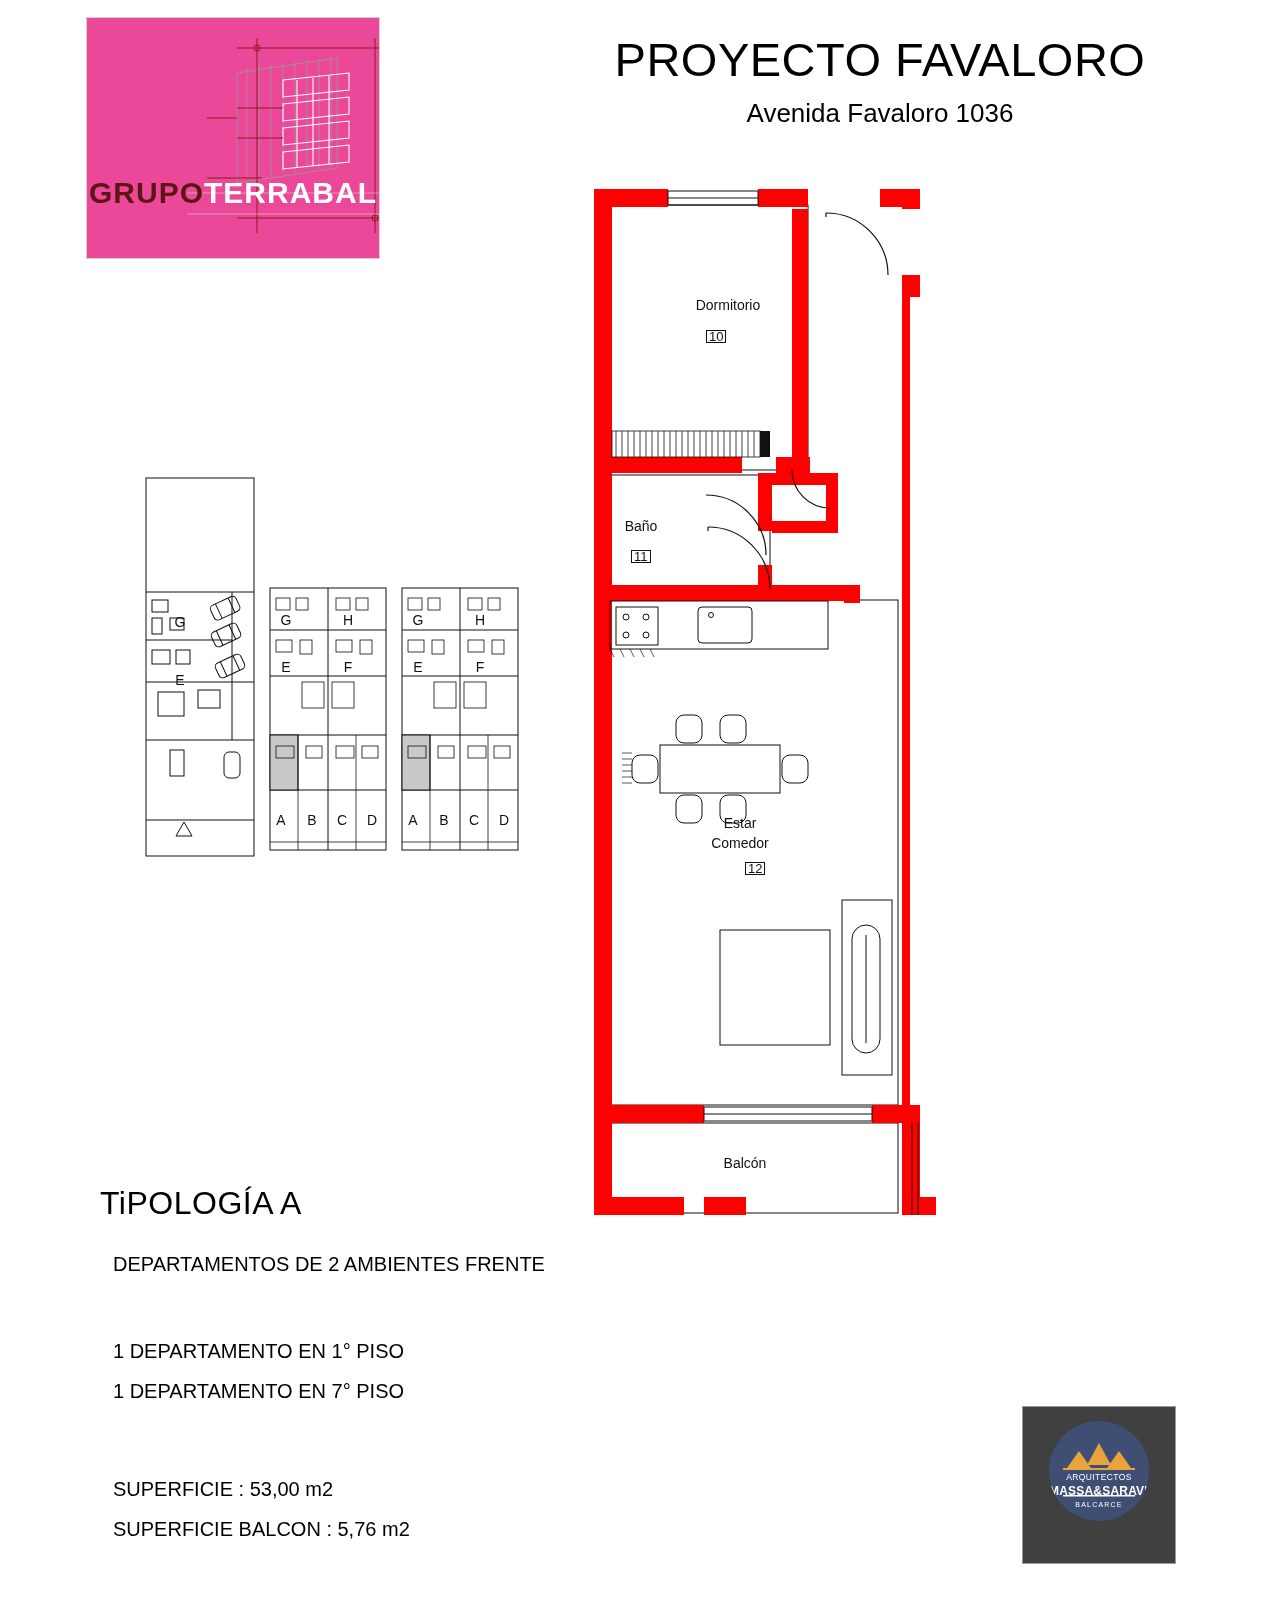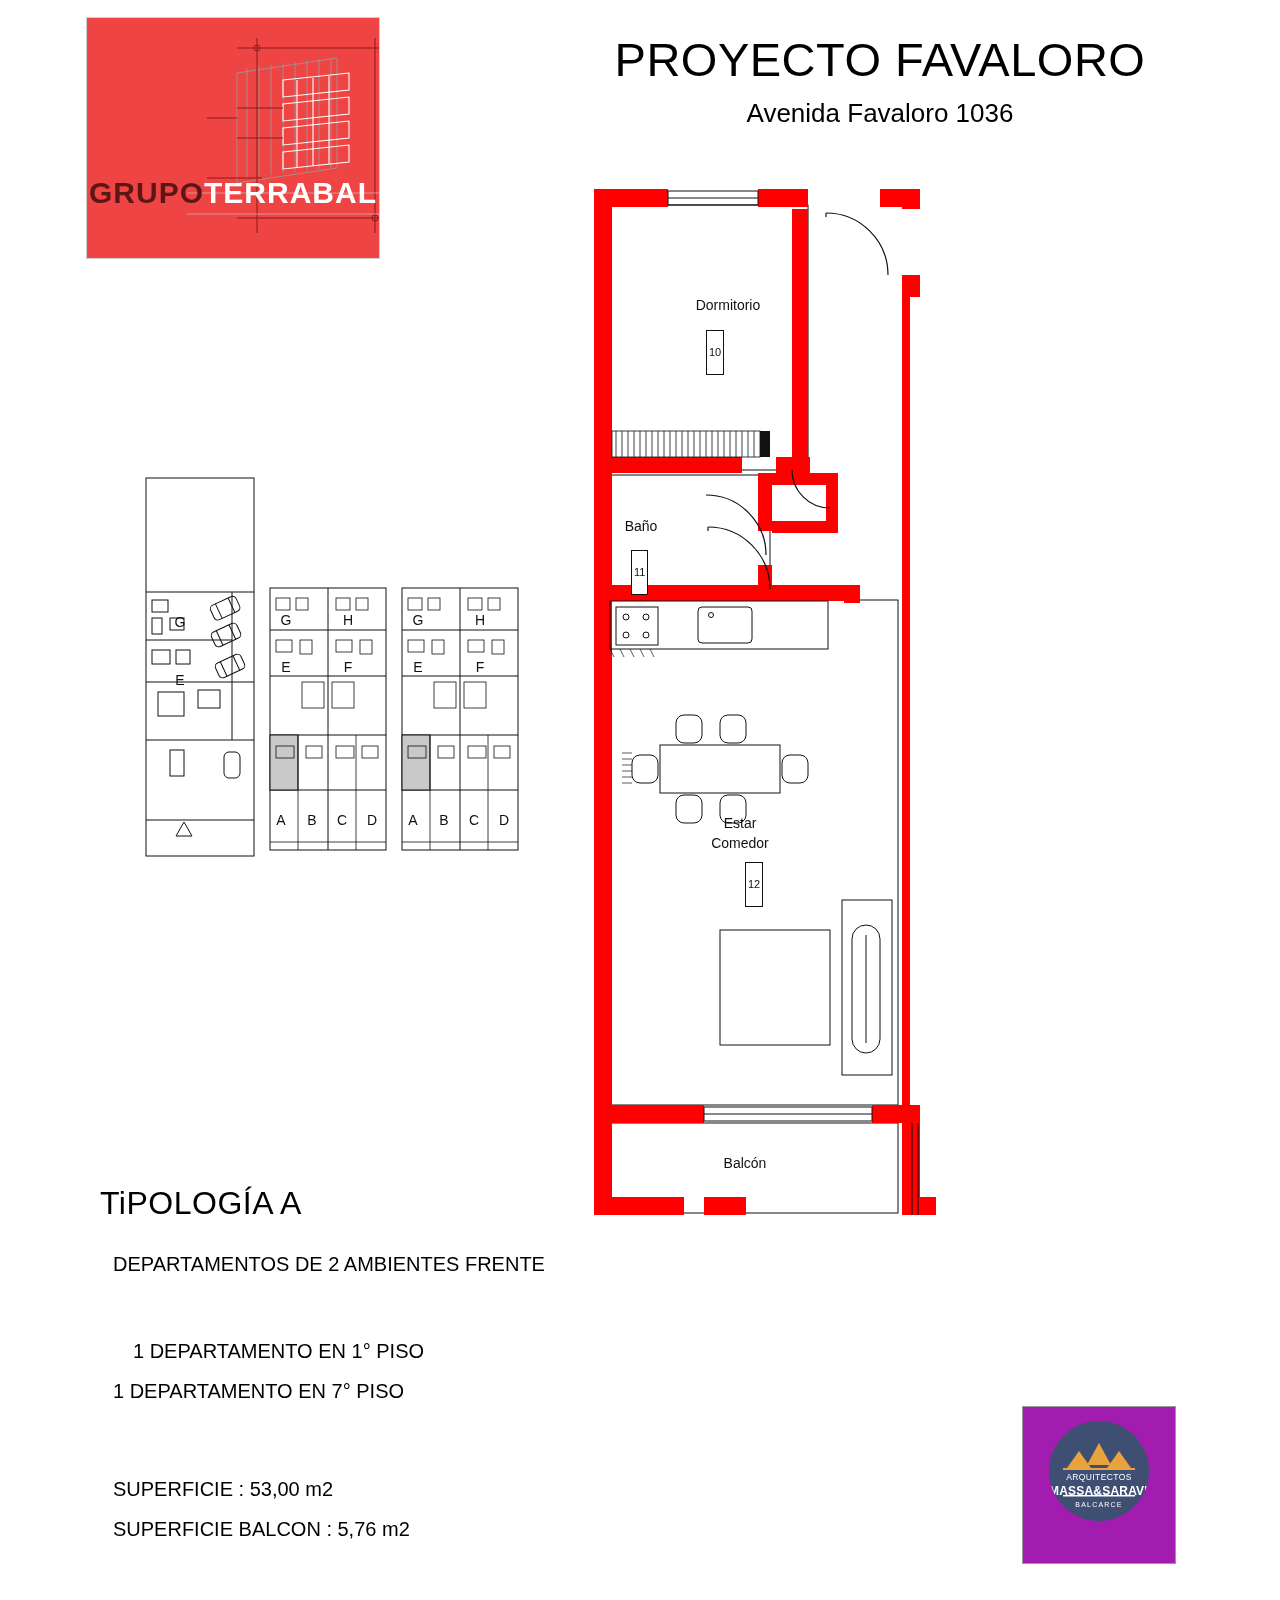--- a/index.html
+++ b/index.html
@@ -16,21 +16,21 @@
     overflow: hidden;
   }
 
   
   #logo-box {
     position: absolute;
     left: 86px;
     top: 17px;
     width: 292px;
     height: 240px;
-    background: #ef4444;
+    background: #ec4899;
     border: 1px solid #cfcfcf;
     overflow: hidden;
   }
   #logo-sketch {
     position: absolute;
     left: 0; top: 0;
     width: 292px;
     height: 240px;
   }
   #logo-wordmark {
@@ -80,24 +80,24 @@
   .plan-label {
     position: absolute;
     font-family: "Liberation Sans", sans-serif;
     font-size: 14px;
     color: #111;
     white-space: nowrap;
     text-align: center;
   }
   .plan-tag {
     position: absolute;
-    font-size: 11px;
+    font-size: 13px;
     color: #111;
     border: 1px solid #111;
-    padding: 16px 2px;
+    padding: 0 2px;
     line-height: 11px;
     background: #fff;
   }
 
   
   #keyplan-wrap {
     position: absolute;
     left: 140px;
     top: 470px;
     width: 400px;
@@ -116,21 +116,20 @@
     position: absolute;
     left: 113px;
     top: 1253px;
     font-size: 20px;
   }
   #line-piso1 {
     position: absolute;
     left: 113px;
     top: 1340px;
     font-size: 20px;
-    margin-left: 20px;
   }
   #line-piso2 {
     position: absolute;
     left: 113px;
     top: 1380px;
     font-size: 20px;
   }
   #line-sup {
     position: absolute;
     left: 113px;
@@ -144,21 +143,21 @@
     font-size: 20px;
   }
 
   
   #seal-box {
     position: absolute;
     left: 1022px;
     top: 1406px;
     width: 152px;
     height: 156px;
-    background: #a21caf;
+    background: #404040;
     border: 1px solid #9a9a9a;
   }
   #seal-circle {
     position: absolute;
     left: 26px;
     top: 14px;
     width: 100px;
     height: 100px;
     border-radius: 50%;
     background: #3f4f74;

